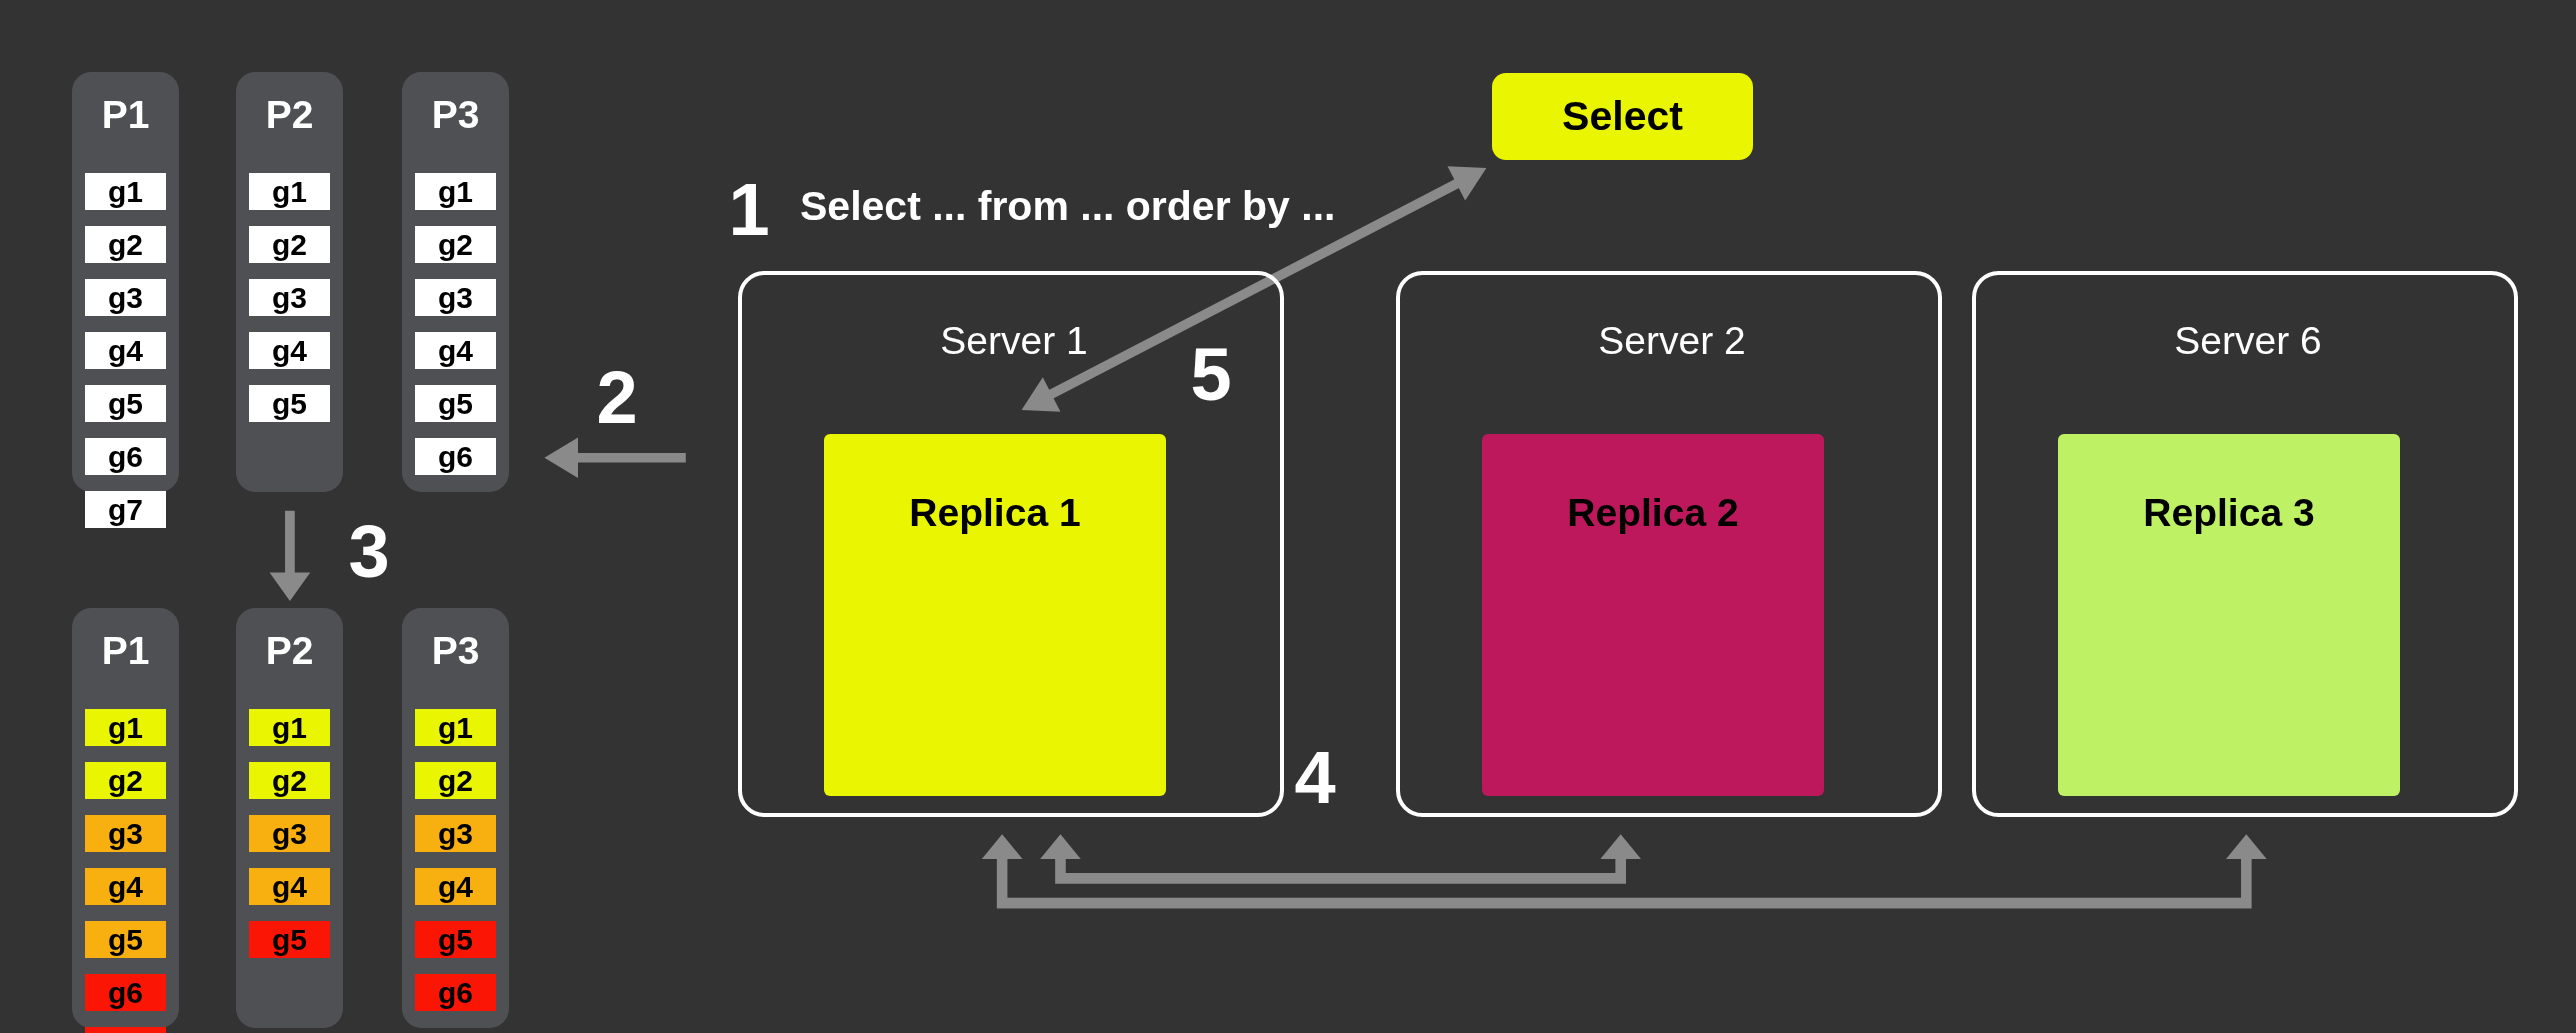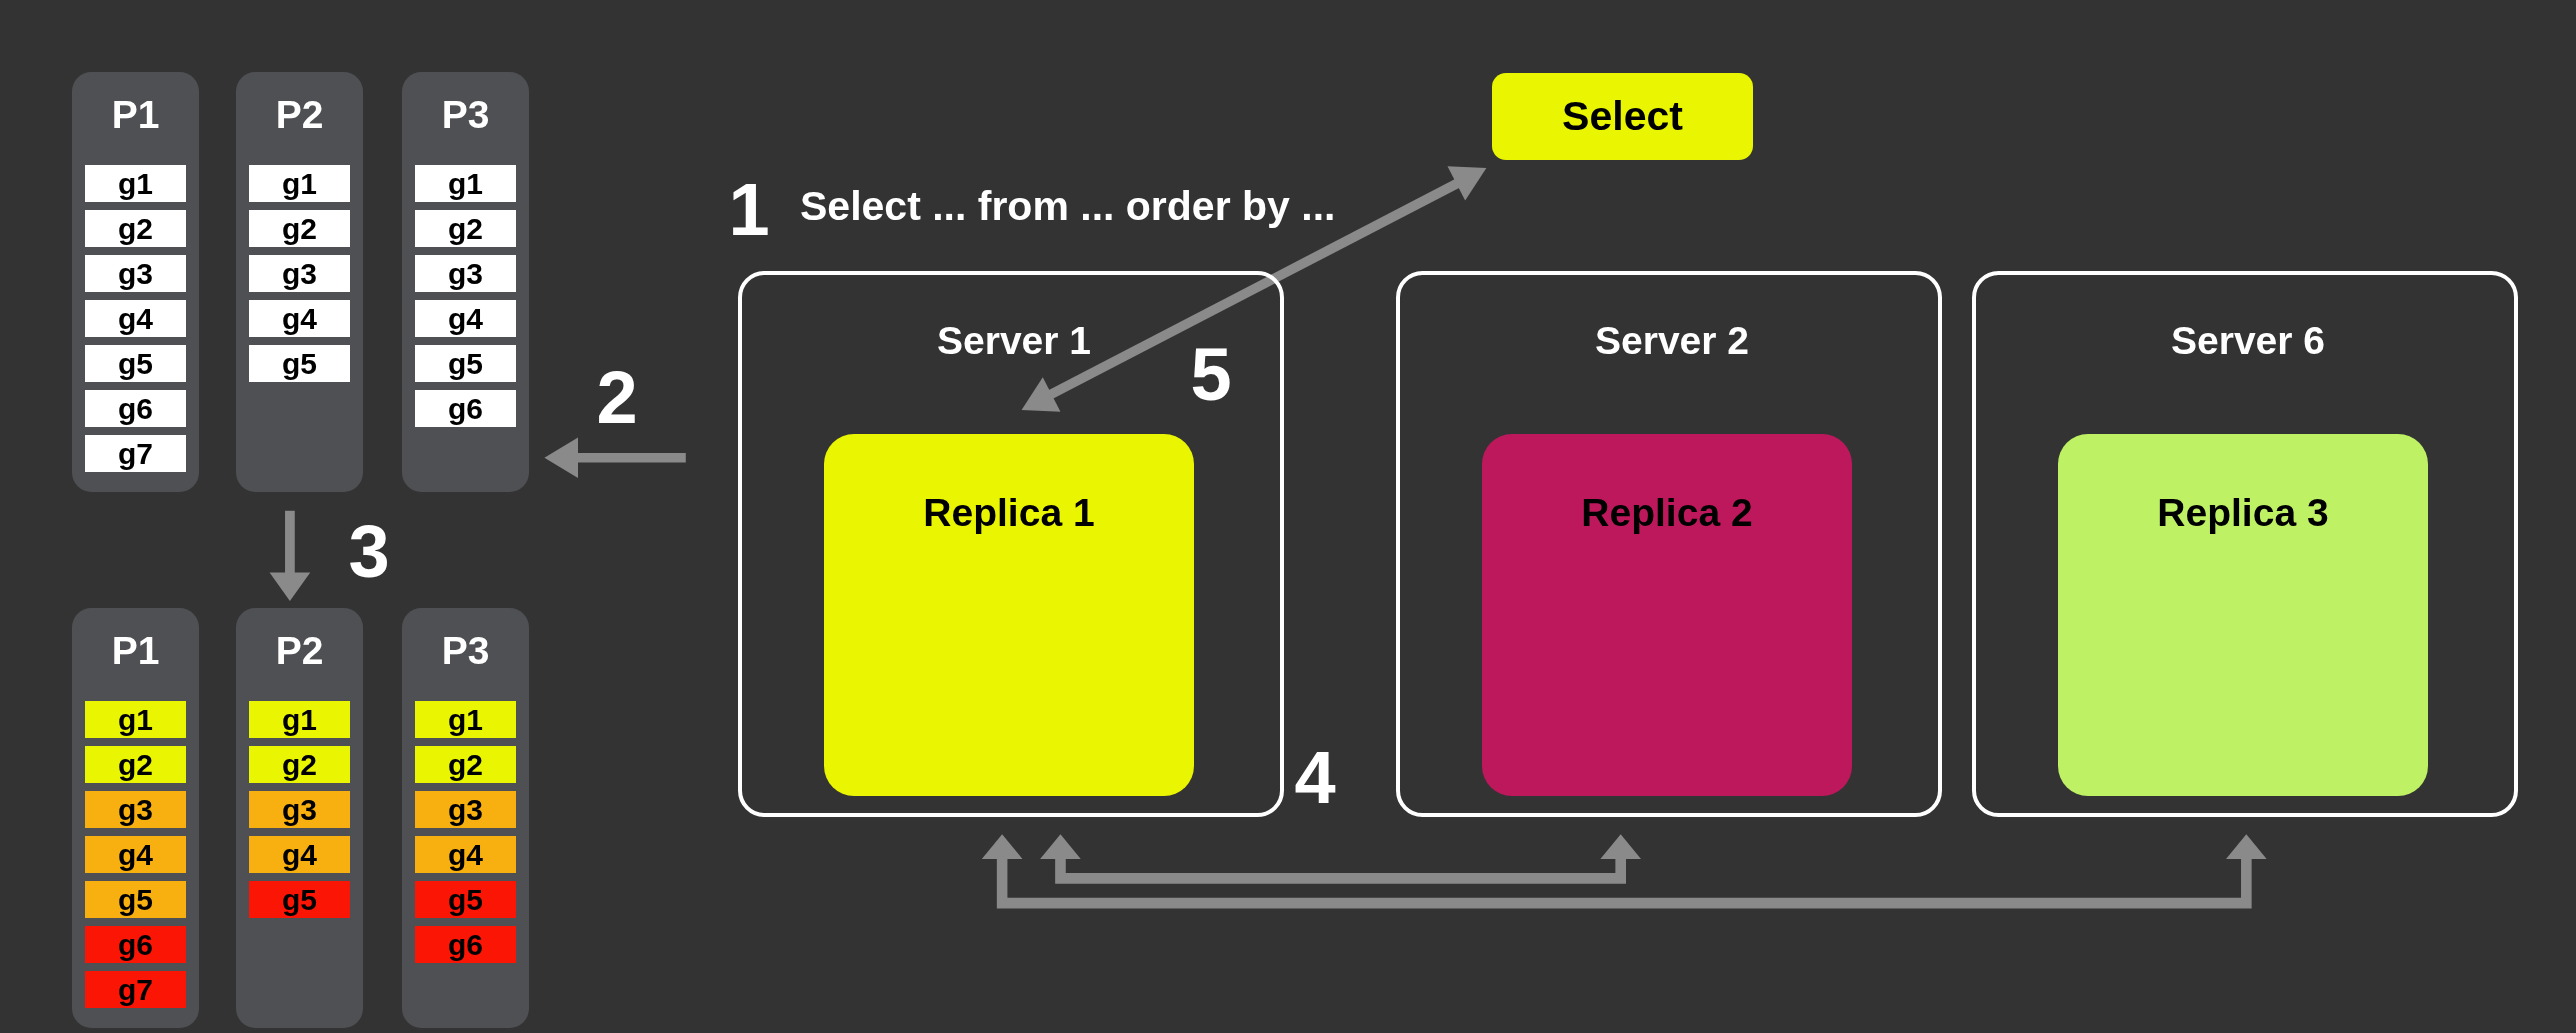--- a/index.html
+++ b/index.html
@@ -4,22 +4,22 @@
 <style>
   html,body{margin:0;padding:0;background:#333333;}
   #canvas{
     position:relative;width:2576px;height:1033px;background:#333333;
     font-family:"Liberation Sans",sans-serif;overflow:hidden;
   }
   #arrow-layer{position:absolute;left:0;top:0;width:2576px;height:1033px;}
 
   
   .pcol{
-    position:absolute;width:127px;height:420px;background:#4F5053;
-    border-radius:19.4px;display:flex;flex-direction:column;gap:8px;
+    position:absolute;width:107px;height:420px;background:#4F5053;
+    border-radius:19.4px;display:flex;flex-direction:column;gap:16px;
     padding:0 13.3px;box-sizing:border-box;align-items:stretch;
   }
   .pt{top:72px}.pb{top:608px}
   .px0{left:72px}.px1{left:236px}.px2{left:402px}
   .phead{
     height:85px;flex:0 0 85px;display:flex;align-items:center;justify-content:center;
     color:#ffffff;font-size:39px;font-weight:bold;
   }
   .pcell{
     flex:0 0 37px;height:37px;line-height:37px;text-align:center;
@@ -51,25 +51,25 @@
   }
 
   
   .server{
     position:absolute;top:271px;width:546px;height:546px;
     border:4.4px solid #ffffff;border-radius:26.5px;box-sizing:border-box;
   }
   #server0{left:738px}#server1{left:1396px}#server2{left:1972px}
   .server-title{
     margin-top:44px;text-align:center;color:#ffffff;
-    font-size:39px;font-weight:700;padding-left:6px;
+    font-size:39px;font-weight:400;padding-left:6px;
   }
   .replica{
-    position:absolute;left:82px;top:159px;width:370px;height:362px;
-    border-radius:30px;
+    position:absolute;left:82px;top:159px;width:342px;height:362px;
+    border-radius:6px;
   }
   .replica-label{
     padding-top:57px;text-align:center;color:#000000;
     font-size:39px;font-weight:bold;
   }
 </style>
 </head>
 <body>
 
 <div id="canvas">

